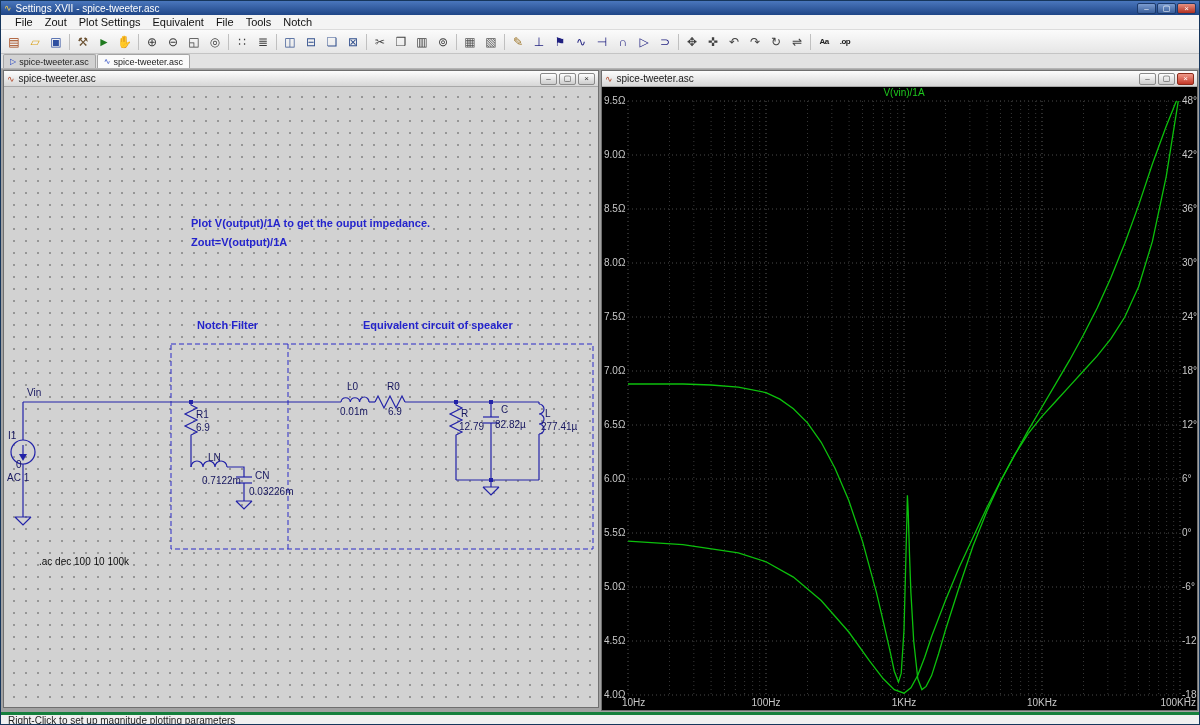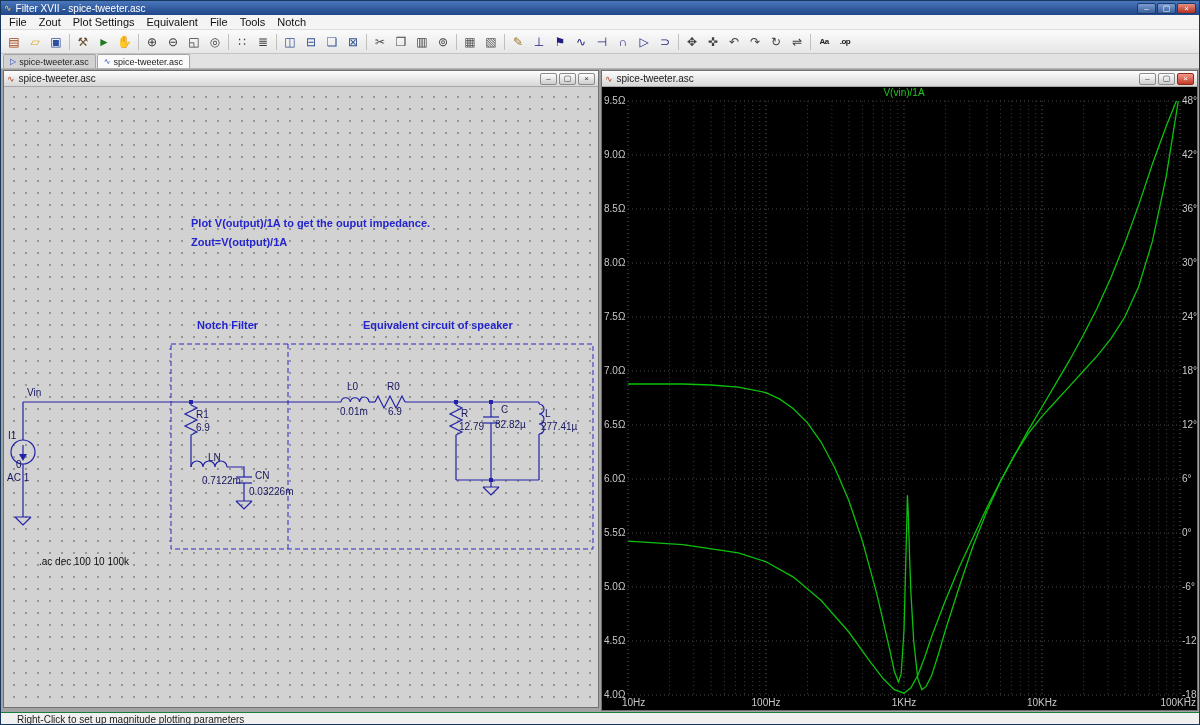--- a/index.html
+++ b/index.html
@@ -9,21 +9,21 @@
   
   .titlebar{height:14px;background:linear-gradient(#4a77bd,#1f4687);display:flex;align-items:center;
             gap:4px;color:#fff;font-size:10px;padding:0 3px}
   .app-icon{color:#ffd34d;font-size:9px;line-height:9px}
   .tb-btns{margin-left:auto;display:flex;gap:1px}
   .tb-btn{width:19px;height:11px;font-size:8px;line-height:10px;text-align:center;color:#fff;
           background:linear-gradient(#7b9cd0,#3a5f9b);border:1px solid #1c3a6b;border-radius:2px}
   .tb-btn.close{background:linear-gradient(#e89080,#b03020)}
   
   .menubar{height:15px;background:#f4f4f4;display:flex;align-items:center;font-size:11px;color:#111;
-           border-bottom:1px solid #dcdcdc;padding-left:2px}
+           border-bottom:1px solid #dcdcdc;padding-left:8px}
   .menu-item{padding:0 6px;height:100%;display:flex;align-items:center;cursor:default}
   
   .toolbar{height:24px;background:linear-gradient(#fbfbfb,#e6e6e6);display:flex;align-items:center;
            padding:0 3px;gap:1px;border-bottom:1px solid #c4c4c4}
   .tool-btn{width:20px;height:19px;display:flex;align-items:center;justify-content:center;
             font-size:12px;border:1px solid transparent;border-radius:2px}
   .tool-btn span.txt{font-size:8px;font-weight:700;letter-spacing:-.5px}
   .tool-sep{width:1px;height:16px;background:#c0c0c0;margin:0 2px}
   
   .tabbar{height:15px;background:#e2e2e2;display:flex;align-items:flex-end;padding-left:2px;gap:1px;
@@ -53,31 +53,31 @@
   .dotg rect{fill:#2222a8}
   .clabel{font:10px "Liberation Sans",sans-serif;fill:#15155e}
   .directive{font:10px "Liberation Sans",sans-serif;fill:#0d0d0d}
   .comment{font:bold 11px "Liberation Sans",sans-serif;fill:#2424cc}
   
   .plot{position:relative;width:595px;height:623px;background:#000}
   .plot svg{position:absolute;left:0;top:0}
   .plot text{font:10px "Liberation Sans",sans-serif}
   .plot-title{font-size:10px}
   
-  .statusbar{height:14px;background:#f0f0f0;border-top:1px solid #15803d;font-size:10px;color:#222;
-             display:flex;align-items:center;padding:0 16px}
+  .statusbar{height:14px;background:#f0f0f0;border-top:3px solid #15803d;font-size:10px;color:#222;
+             display:flex;align-items:center;padding:0 7px}
 </style>
 </head>
 <body>
 
 <div class="app">
 
   <div class="titlebar">
     <span class="app-icon">∿</span>
-    <span>Filter XVII - spice-tweeter.asc</span>
+    <span>Settings XVII - spice-tweeter.asc</span>
     <div class="tb-btns">
       <div class="tb-btn">–</div>
       <div class="tb-btn">▢</div>
       <div class="tb-btn close">×</div>
     </div>
   </div>
 
   <div class="menubar">
       <span class="menu-item">File</span>
       <span class="menu-item">Zout</span>

